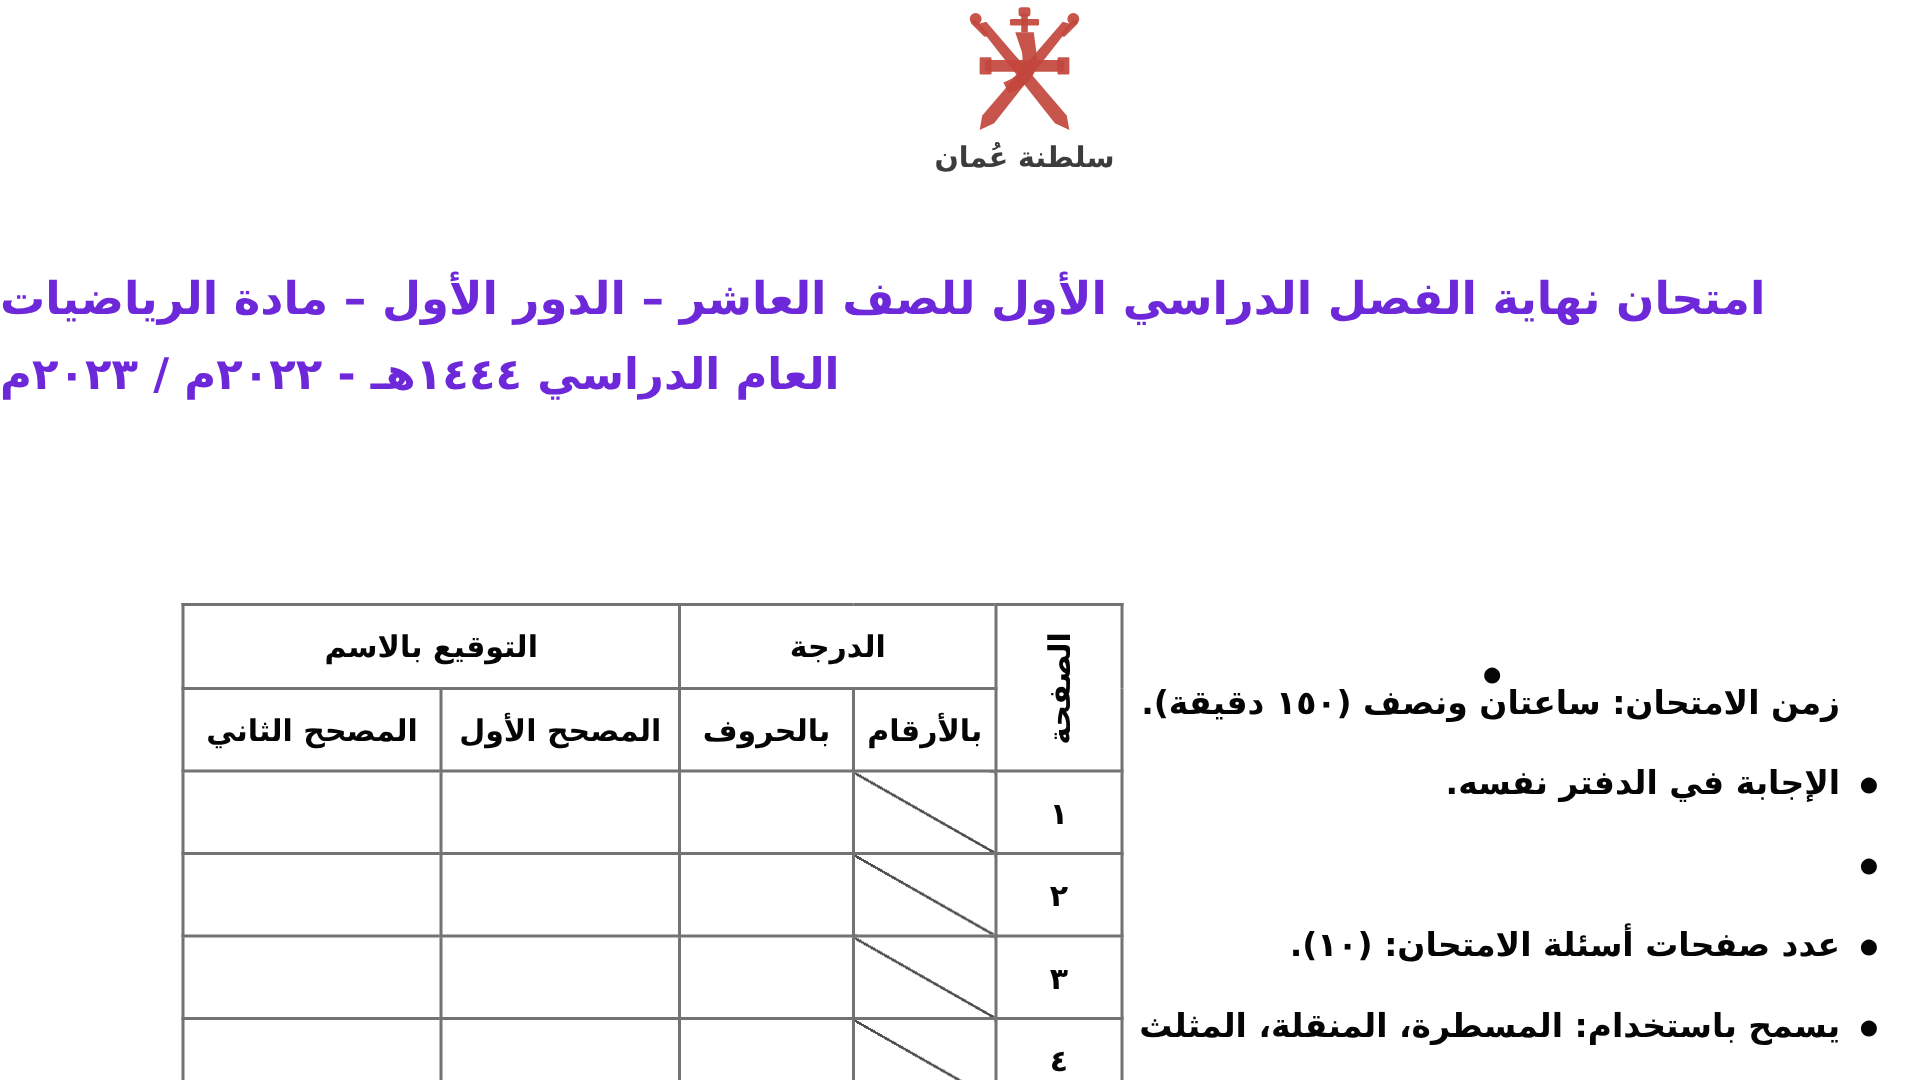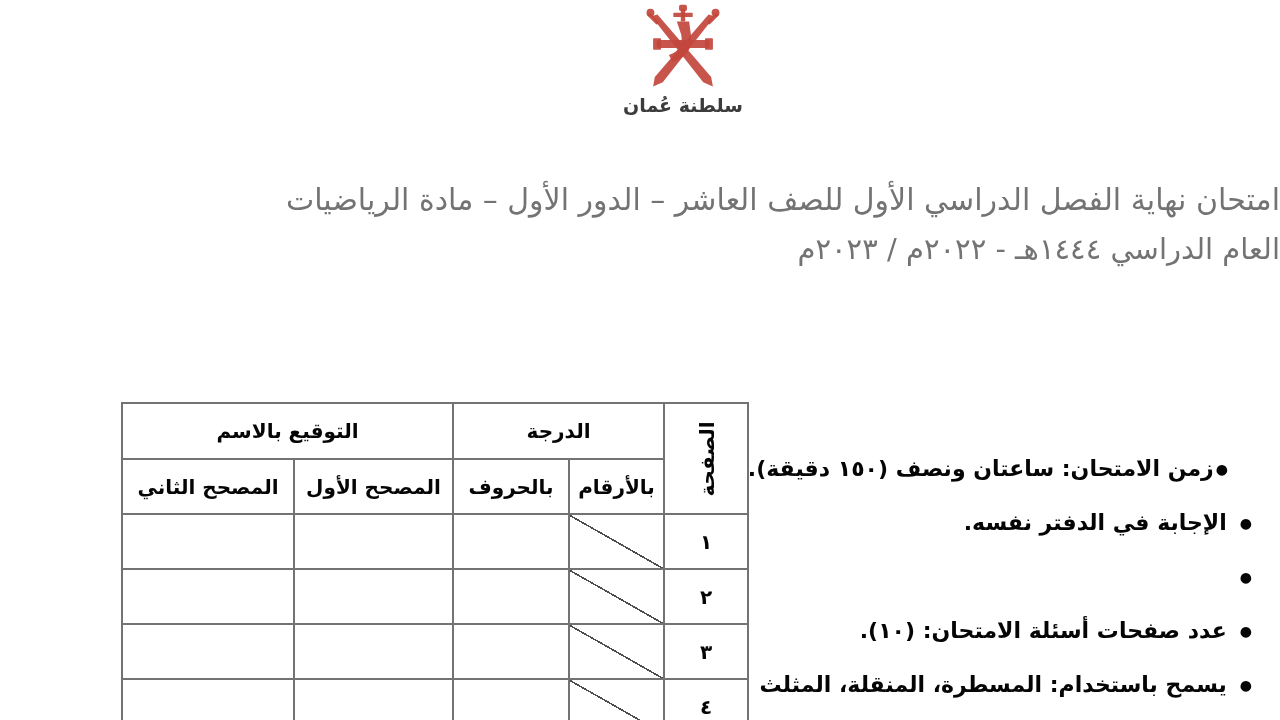--- a/index.html
+++ b/index.html
@@ -9,21 +9,21 @@
     font-family:"DejaVu Sans", sans-serif; direction:rtl; color:#000;
   }
 
   
   .logo { position:absolute; top:3px; left:576px; width:214px; text-align:center; }
   .logo svg { display:block; margin:0 auto; }
   .logo-line1 { font-size:19px; font-weight:700; color:#3c3c3c; line-height:24px; margin-top:2px; }
   .logo-line2 { font-size:22px; font-weight:700; color:#3c3c3c; line-height:30px; }
 
   
-  .title { position:absolute; top:176px; left:0; width:1280px; text-align:right; font-weight:400; color:#737373; }
+  .title { position:absolute; top:176px; left:0; width:1280px; text-align:left; font-weight:700; color:#6d28d9; }
   .title-line1 { font-size:30px; line-height:48px; }
   .title-line2 { font-size:29px; line-height:50px; }
 
   
   .grade-table {
     position:absolute; top:402px; left:121px; width:626px;
     border-collapse:collapse; table-layout:fixed; direction:rtl;
   }
   .grade-table td {
     border:2px solid #737373; text-align:center; vertical-align:middle;
@@ -42,21 +42,21 @@
   }
 
   
   .instructions { position:absolute; top:441px; right:28px; list-style:none; direction:rtl; }
   .instructions li {
     display:flex; align-items:center; height:54px;
     font-size:22px; font-weight:700; white-space:nowrap; color:#050505;
   }
   .bullet { font-size:14px; margin-left:13px; position:relative; top:1px; }
   .bullet::before { content:"●"; }
-  li.first { margin-right:24px; }
+  li.first { margin-right:24px;flex-direction:column; }
   li.first .bullet { margin-left:2px; }
 </style>
 </head>
 <body>
 
 <div class="page">
 
   <div class="logo">
     <svg viewBox="0 0 100 100" width="88" height="88" aria-hidden="true">
       <g fill="#c2463c" fill-opacity="0.92">

